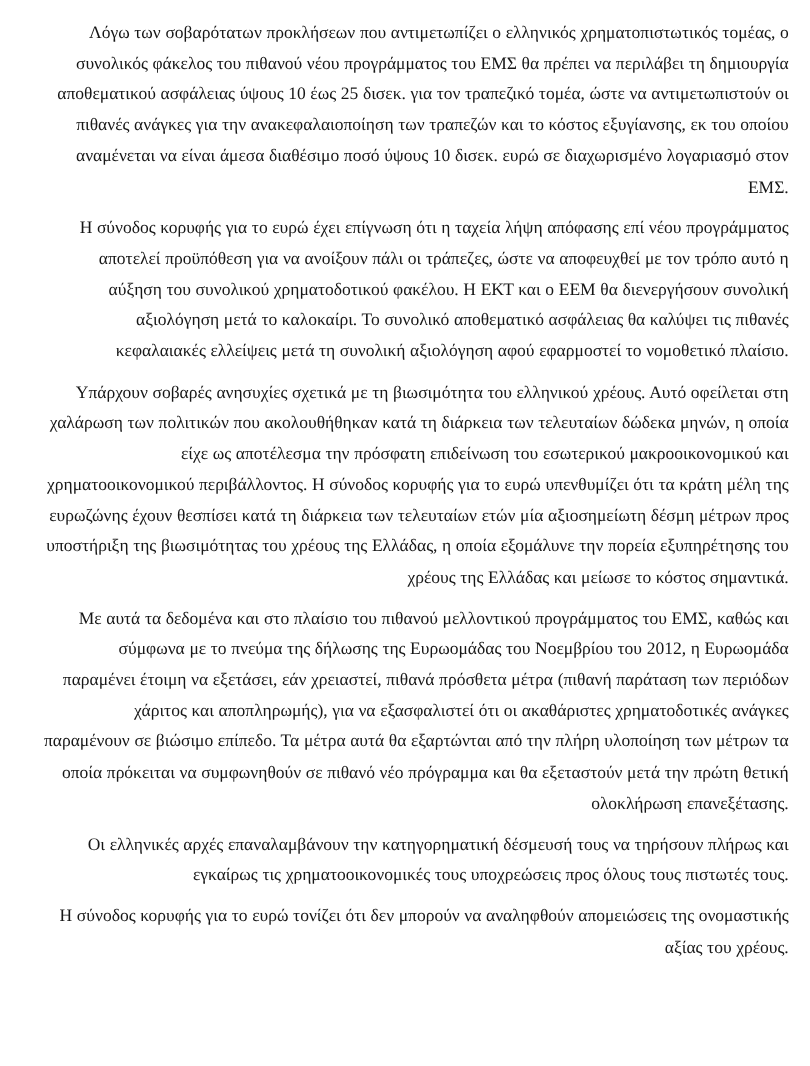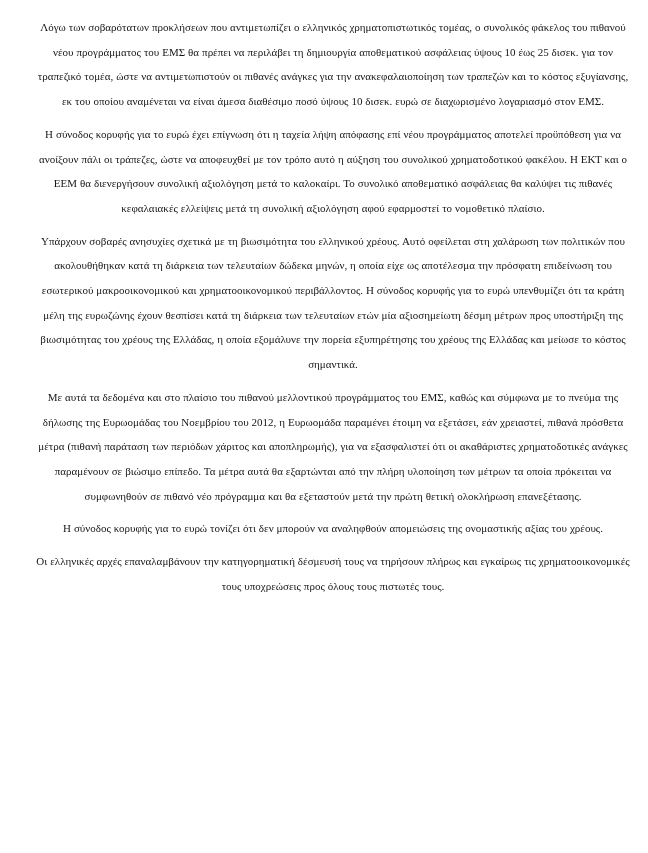--- a/index.html
+++ b/index.html
@@ -14,31 +14,31 @@
   }
   .page {
     box-sizing: border-box;
     width: 648px;
     height: 853px;
     background: #ffffff;
     padding: 15px 17px 0 35px;
   }
   .para {
     font-family: "Liberation Serif", "DejaVu Serif", serif;
-    font-size: 11px;
+    font-size: 14px;
     line-height: 24.7px;
     color: #161616;
-    text-align: center;
+    text-align: right;
     margin: 0 0 8px 0;
     word-spacing: 0.2px;
   }
 </style>
 </head>
 <body>
 
 <div class="page">
   <p class="para">Λόγω των σοβαρότατων προκλήσεων που αντιμετωπίζει ο ελληνικός χρηματοπιστωτικός τομέας, ο συνολικός φάκελος του πιθανού νέου προγράμματος του ΕΜΣ θα πρέπει να περιλάβει τη δημιουργία αποθεματικού ασφάλειας ύψους 10 έως 25 δισεκ. για τον τραπεζικό τομέα, ώστε να αντιμετωπιστούν οι πιθανές ανάγκες για την ανακεφαλαιοποίηση των τραπεζών και το κόστος εξυγίανσης, εκ του οποίου αναμένεται να είναι άμεσα διαθέσιμο ποσό ύψους 10 δισεκ. ευρώ σε διαχωρισμένο λογαριασμό στον ΕΜΣ.</p>
   <p class="para">Η σύνοδος κορυφής για το ευρώ έχει επίγνωση ότι η ταχεία λήψη απόφασης επί νέου προγράμματος αποτελεί προϋπόθεση για να ανοίξουν πάλι οι τράπεζες, ώστε να αποφευχθεί με τον τρόπο αυτό η αύξηση του συνολικού χρηματοδοτικού φακέλου. Η ΕΚΤ και ο ΕΕΜ θα διενεργήσουν συνολική αξιολόγηση μετά το καλοκαίρι. Το συνολικό αποθεματικό ασφάλειας θα καλύψει τις πιθανές κεφαλαιακές ελλείψεις μετά τη συνολική αξιολόγηση αφού εφαρμοστεί το νομοθετικό πλαίσιο.</p>
   <p class="para">Υπάρχουν σοβαρές ανησυχίες σχετικά με τη βιωσιμότητα του ελληνικού χρέους. Αυτό οφείλεται στη χαλάρωση των πολιτικών που ακολουθήθηκαν κατά τη διάρκεια των τελευταίων δώδεκα μηνών, η οποία είχε ως αποτέλεσμα την πρόσφατη επιδείνωση του εσωτερικού μακροοικονομικού και χρηματοοικονομικού περιβάλλοντος. Η σύνοδος κορυφής για το ευρώ υπενθυμίζει ότι τα κράτη μέλη της ευρωζώνης έχουν θεσπίσει κατά τη διάρκεια των τελευταίων ετών μία αξιοσημείωτη δέσμη μέτρων προς υποστήριξη της βιωσιμότητας του χρέους της Ελλάδας, η οποία εξομάλυνε την πορεία εξυπηρέτησης του χρέους της Ελλάδας και μείωσε το κόστος σημαντικά.</p>
   <p class="para">Με αυτά τα δεδομένα και στο πλαίσιο του πιθανού μελλοντικού προγράμματος του ΕΜΣ, καθώς και σύμφωνα με το πνεύμα της δήλωσης της Ευρωομάδας του Νοεμβρίου του 2012, η Ευρωομάδα παραμένει έτοιμη να εξετάσει, εάν χρειαστεί, πιθανά πρόσθετα μέτρα (πιθανή παράταση των περιόδων χάριτος και αποπληρωμής), για να εξασφαλιστεί ότι οι ακαθάριστες χρηματοδοτικές ανάγκες παραμένουν σε βιώσιμο επίπεδο. Τα μέτρα αυτά θα εξαρτώνται από την πλήρη υλοποίηση των μέτρων τα οποία πρόκειται να συμφωνηθούν σε πιθανό νέο πρόγραμμα και θα εξεταστούν μετά την πρώτη θετική ολοκλήρωση επανεξέτασης.</p>
+  <p class="para">Οι ελληνικές αρχές επαναλαμβάνουν την κατηγορηματική δέσμευσή τους να τηρήσουν πλήρως και εγκαίρως τις χρηματοοικονομικές τους υποχρεώσεις προς όλους τους πιστωτές τους.</p>
   <p class="para">Η σύνοδος κορυφής για το ευρώ τονίζει ότι δεν μπορούν να αναληφθούν απομειώσεις της ονομαστικής αξίας του χρέους.</p>
-  <p class="para">Οι ελληνικές αρχές επαναλαμβάνουν την κατηγορηματική δέσμευσή τους να τηρήσουν πλήρως και εγκαίρως τις χρηματοοικονομικές τους υποχρεώσεις προς όλους τους πιστωτές τους.</p>
 </div>
 
 </body></html>

